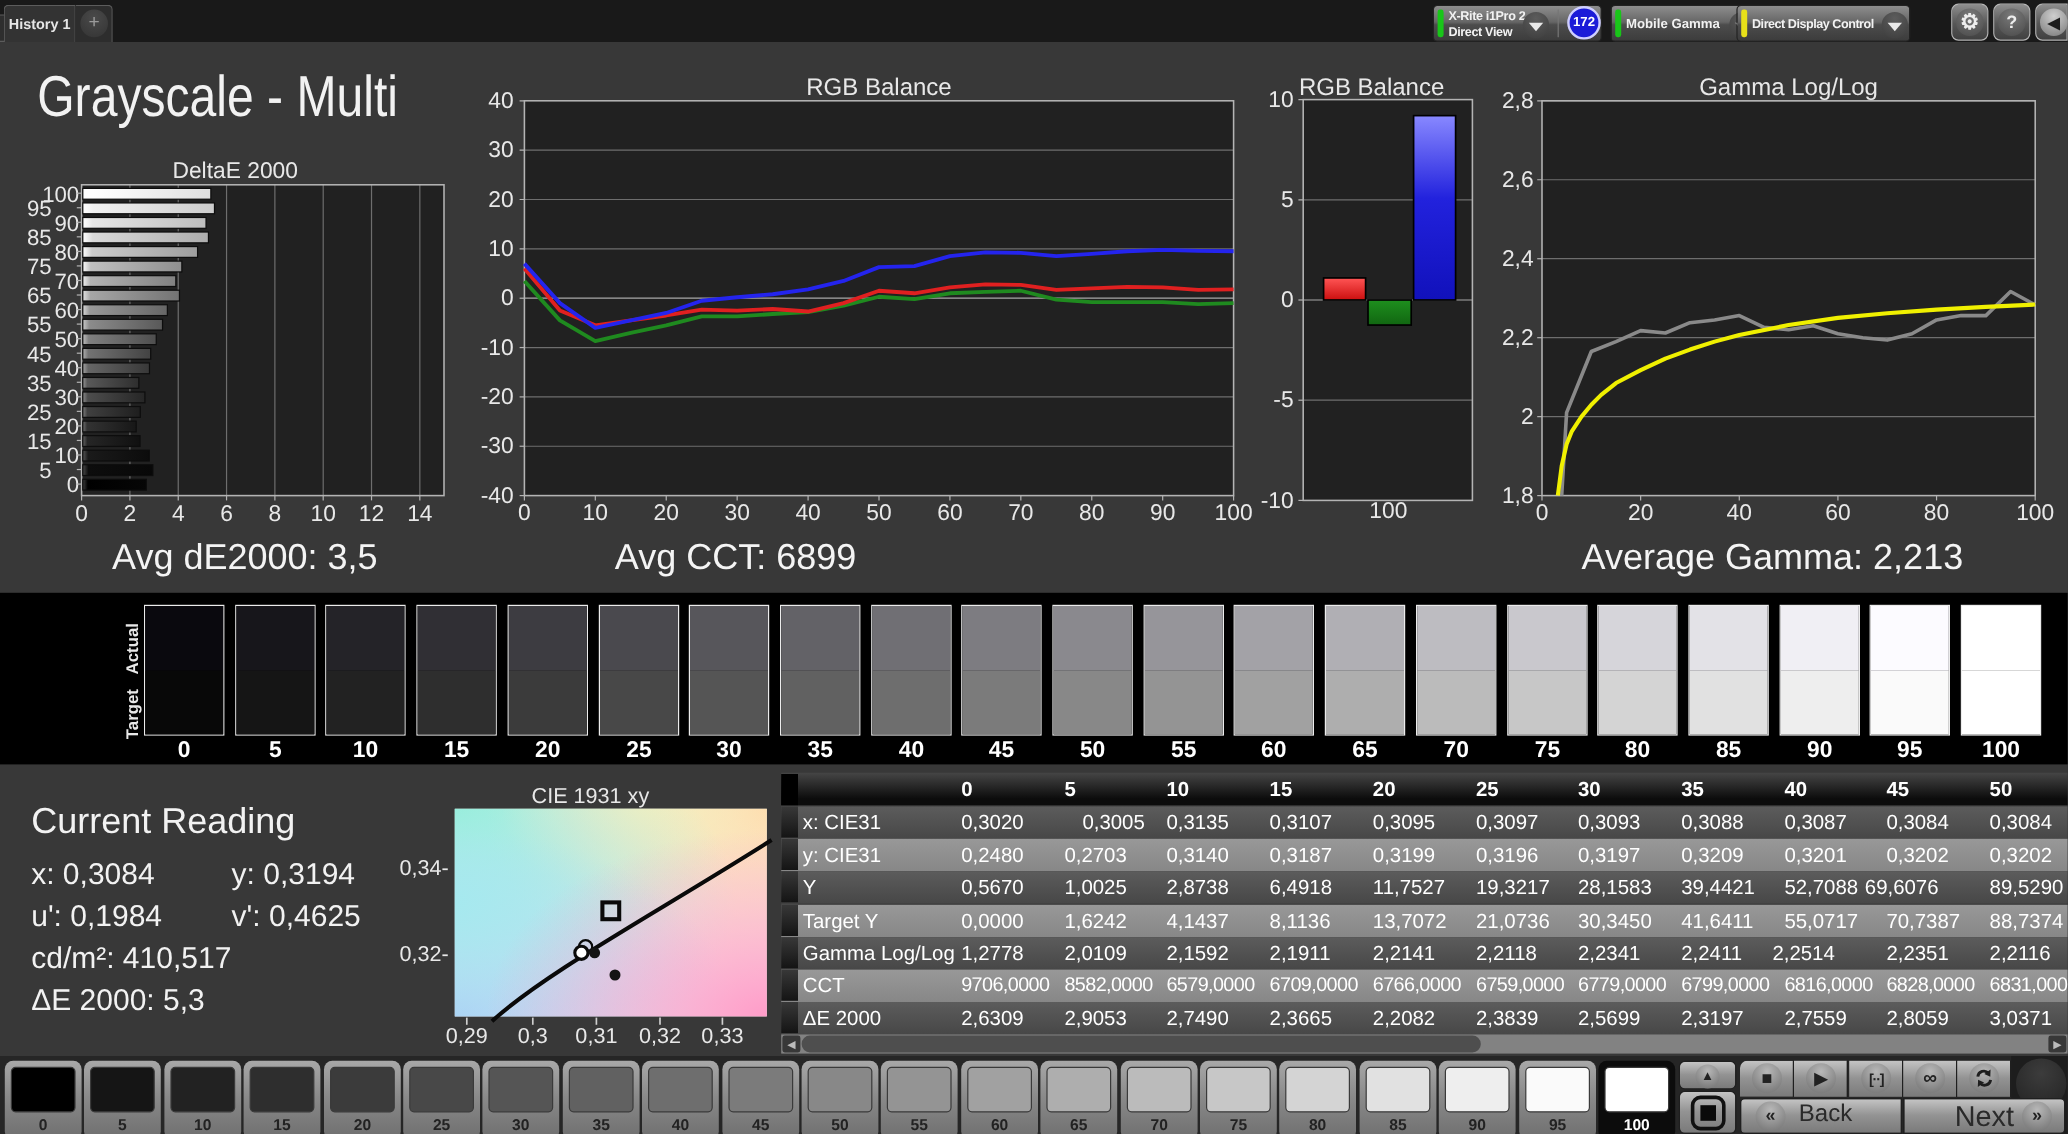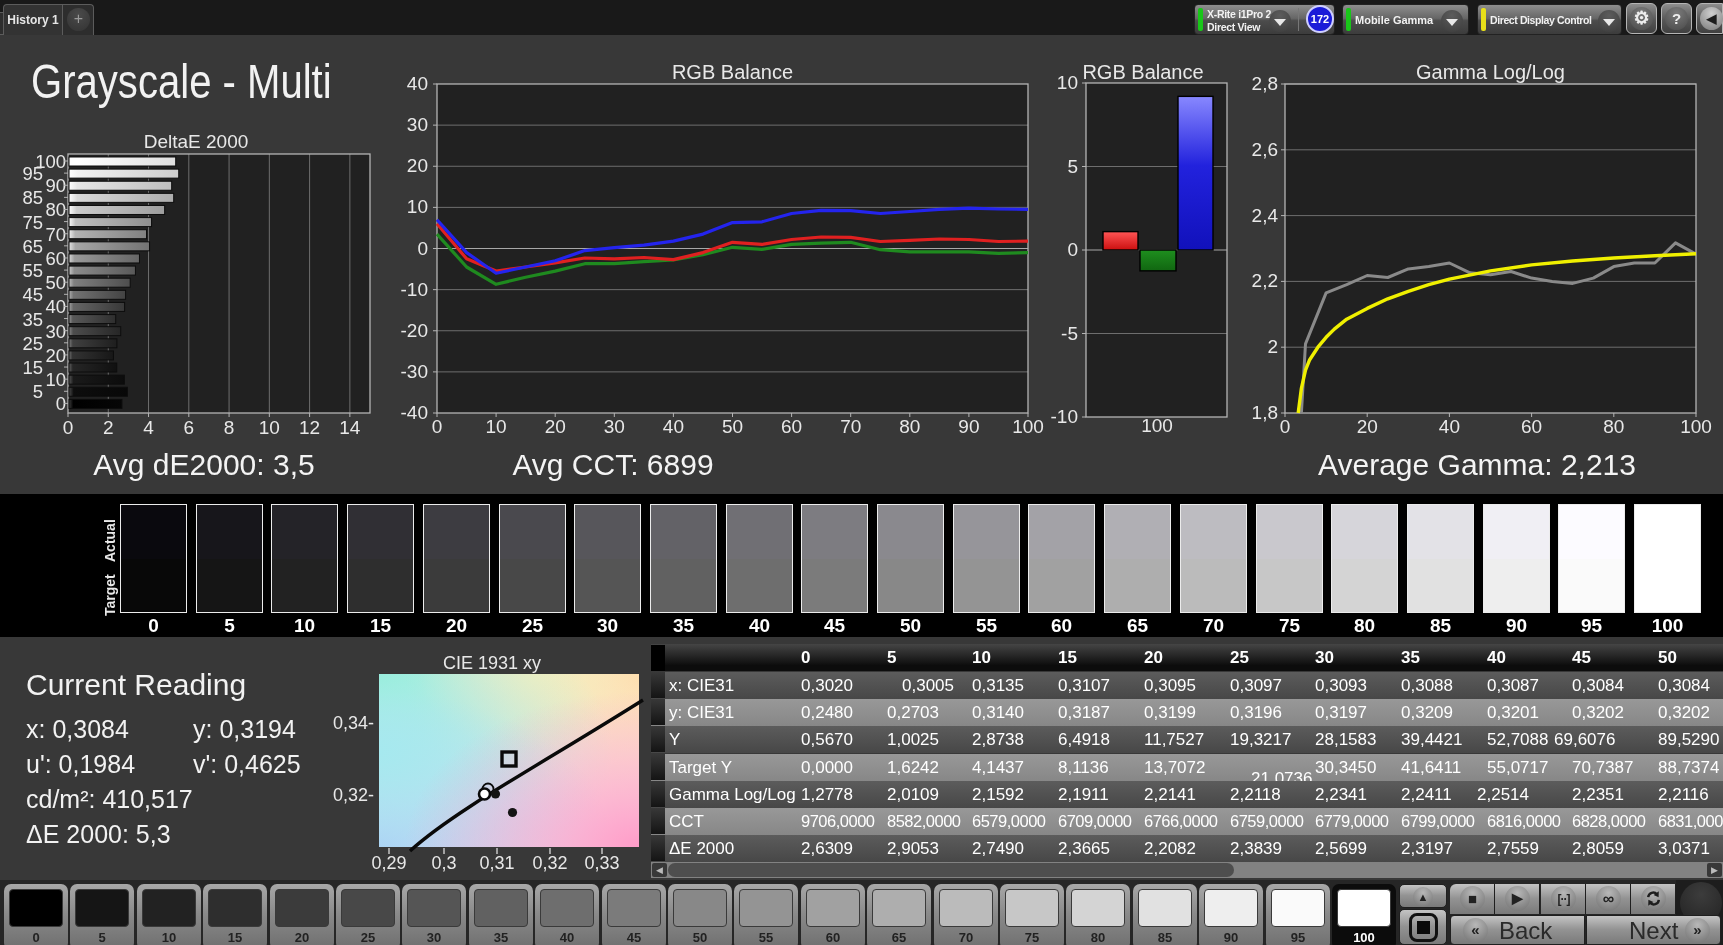--- a/index.html
+++ b/index.html
@@ -83,21 +83,21 @@
       <div class="txt" style="font-size:10.5px; letter-spacing:-0.3px;">X-Rite i1Pro 2<br>Direct View</div>
       <div class="dd" style="left:74px;"></div>
       <div style="position:absolute; top:3px; bottom:3px; left:103px; width:1px; background:#777;"></div>
     </div>
     <div id="bluecirc">172</div>
     <div class="widget" style="left:1342px; width:127px;">
       <div class="bar" style="background:#19c619;"></div>
       <div class="txt" style="top:9px;">Mobile Gamma</div>
       <div class="dd" style="left:98px;"></div>
     </div>
-    <div class="widget" style="left:1477px; width:145px;text-align:right;">
+    <div class="widget" style="left:1447px; width:145px;text-align:right;">
       <div class="bar" style="background:#e8e019;"></div>
       <div class="txt" style="top:9px; font-size:10.5px; letter-spacing:-0.4px;">Direct Display Control</div>
       <div class="dd" style="left:120px;"></div>
     </div>
     <div class="sqbtn" style="left:1626px;">
         <div class="ic" style="font-size:18px; line-height:22px;">⚙</div>
       </div>
     <div class="sqbtn" style="left:1661px;">
         <div class="ic">?</div>
       </div>
@@ -671,21 +671,21 @@
         <div class="cell" style="left:903px;">69,6076</div>
         <div class="cell" style="left:1007px;">89,5290</div>
       </div>
       <div class="trow reven" style="top:110px; height:27px;">
         <div class="cell" style="left:18px;">Target Y</div>
         <div class="cell" style="left:150px;">0,0000</div>
         <div class="cell" style="left:236px;">1,6242</div>
         <div class="cell" style="left:321px;">4,1437</div>
         <div class="cell" style="left:407px;">8,1136</div>
         <div class="cell" style="left:493px;">13,7072</div>
-        <div class="cell" style="left:600px;margin-top:11px;">21,0736</div>
+        <div class="cell" style="left:579px;">21,0736</div>
         <div class="cell" style="left:664px;">30,3450</div>
         <div class="cell" style="left:750px;">41,6411</div>
         <div class="cell" style="left:836px;">55,0717</div>
         <div class="cell" style="left:921px;">70,7387</div>
         <div class="cell" style="left:1007px;">88,7374</div>
       </div>
       <div class="trow rodd" style="top:137px; height:27px;">
         <div class="cell lblsm" style="left:18px;">Gamma Log/Log</div>
         <div class="cell" style="left:150px;">1,2778</div>
         <div class="cell" style="left:236px;">2,0109</div>
@@ -852,20 +852,20 @@
             <path d="M 13.8,1.2 L 13.6,7.2 L 8.6,5.0 Z" fill="#1e1e1e"></path>
             <path d="M 13.8,9.8 A 5,5 0 0 1 5,12.6" fill="none" stroke="#1e1e1e" stroke-width="2.4"></path>
             <path d="M 3.2,15.8 L 3.4,9.8 L 8.4,12 Z" fill="#1e1e1e"></path>
           </svg></div>
       </div>
       <div style="position:absolute; left:1676px; top:0; width:47px; height:65px; background:#1d1d1d;">
         <div style="position:absolute; left:4px; top:2px; width:42px; height:42px; border-radius:50%; background:radial-gradient(circle at 50% 30%, #3c3c3c, #222);"></div>
       </div>
       <div class="ctlbtn" style="left:1450px; top:35px; width:135px; height:30px; border-radius:4px 0 0 4px; color:#2a2a2a;">
         <div class="cic" style="left:12px; top:2px; width:25px; height:25px; font-size:15px; line-height:24px; font-weight:bold;">«</div>
-        <div style="position:absolute; left:48px; top:1px; font-size:24px;">Back</div>
+        <div style="position:absolute; left:48px; top:1px; font-size:20px;">Back</div>
       </div>
       <div class="ctlbtn" style="left:1586px; top:35px; width:135px; height:30px; border-radius:0 4px 4px 0; color:#2a2a2a;">
         <div style="position:absolute; left:42px; top:1px; font-size:24px;">Next</div>
         <div class="cic" style="left:98px; top:2px; width:25px; height:25px; font-size:15px; line-height:24px; font-weight:bold;">»</div>
       </div>
     </div>
 </div>
 
 </body></html>

